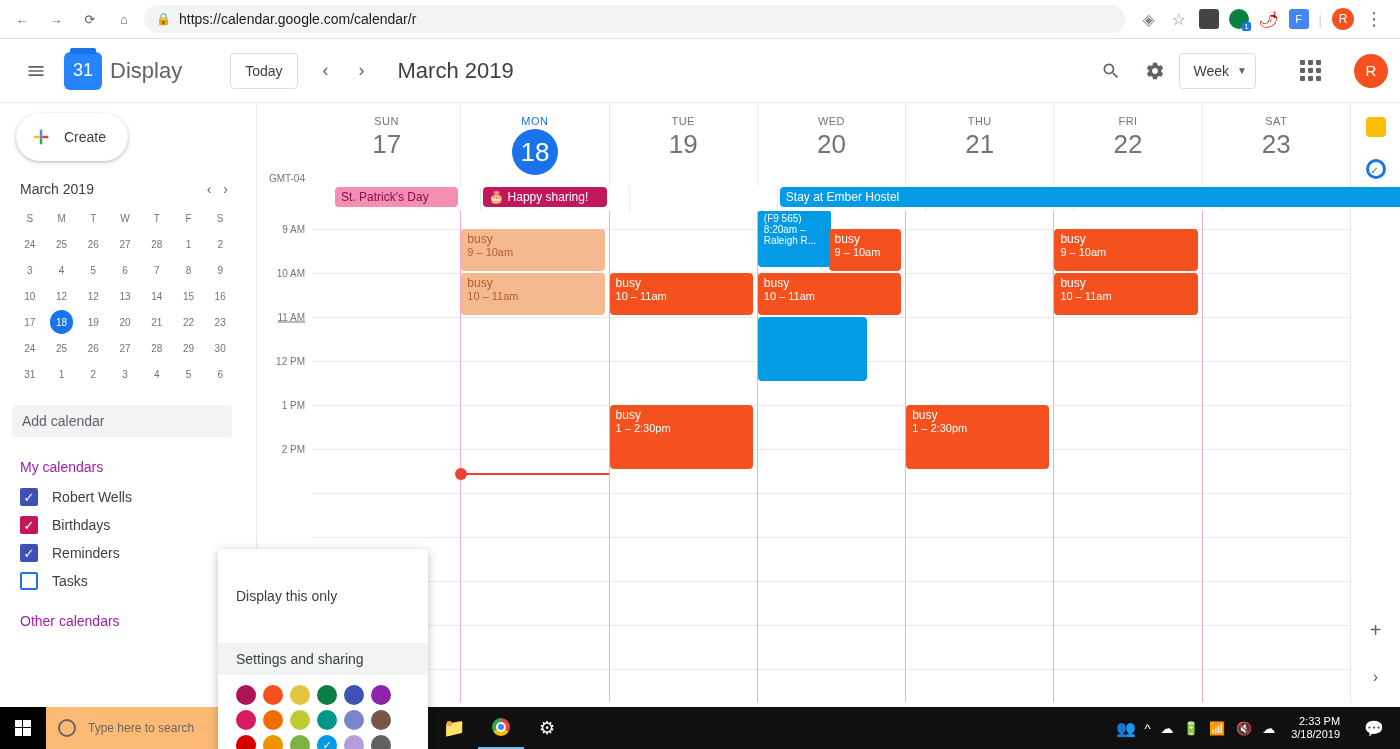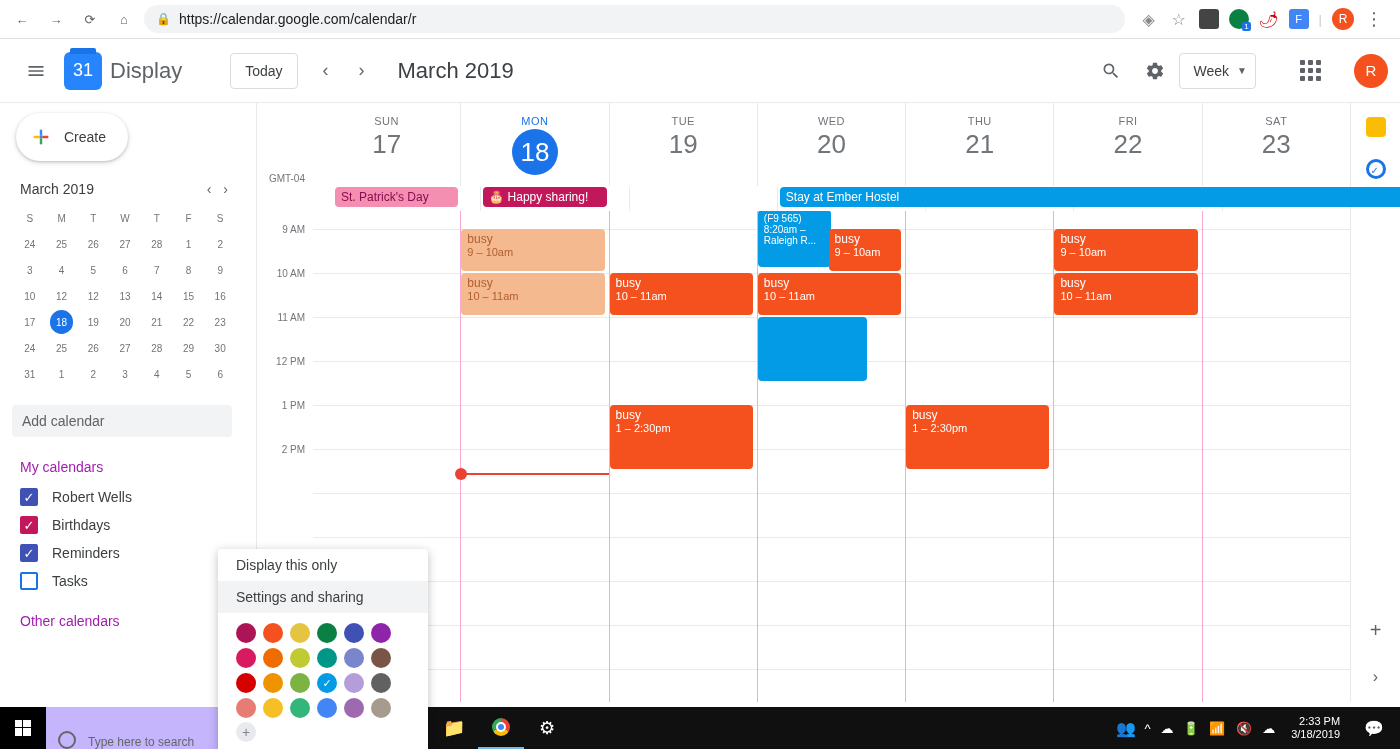--- a/index.html
+++ b/index.html
@@ -51,21 +51,21 @@
 .cal-section-title { font-size: 14px; color: #a21caf; font-weight: 500; padding: 8px 8px 8px 8px; }
 .cal-item { display: flex; align-items: center; gap: 14px; padding: 5px 8px; font-size: 14px; color: #3c4043; cursor: pointer; }
 .chk { width: 18px; height: 18px; border-radius: 2px; display: flex; align-items: center; justify-content: center; color: #fff; font-size: 13px; }
 .chk.blue { background: #3f51b5; }
 .chk.crimson { background: #c2185b; }
 .chk.blue2 { background: #3f51b5; }
 .chk.empty { background: #fff; border: 2px solid #1a73e8; }
 
 
 .popup { position: absolute; left: 218px; top: 446px; width: 210px; background: #fff; box-shadow: 0 2px 10px rgba(0,0,0,0.25); border-radius: 4px; z-index: 50; padding-bottom: 12px; }
-.popup-item { padding: 8px 18px; font-size: 14px; color: #3c4043; cursor: pointer; }
+.popup-item { padding: 8px 18px; font-size: 14px; color: #3c4043; cursor: pointer; margin-top: 31px; }
 .popup-item.hov { background: #f1f3f4; }
 .color-grid { display: grid; grid-template-columns: repeat(6, 22px); gap: 5px; padding: 10px 18px 4px; }
 .color-dot { width: 20px; height: 20px; border-radius: 50%; cursor: pointer; display: flex; align-items: center; justify-content: center; color: #fff; font-size: 11px; }
 .add-color { width: 20px; height: 20px; border-radius: 50%; background: #e8eaed; color: #80868b; display: flex; align-items: center; justify-content: center; font-size: 14px; cursor: pointer; margin-left: 18px; }
 
 
 .cal-area { flex: 1; display: flex; flex-direction: column; border-left: 1px solid #e8eaed; position: relative; }
 .day-header { display: flex; height: 84px; border-bottom: 1px solid transparent; }
 .tz-col { width: 56px; font-size: 10px; color: #70757a; text-align: right; padding: 70px 8px 0 0; }
 .day-col-h { flex: 1; text-align: center; padding-top: 12px; border-left: 1px solid #e8eaed; }
@@ -109,21 +109,21 @@
 .right-rail { width: 50px; border-left: 1px solid #e8eaed; display: flex; flex-direction: column; align-items: center; padding-top: 14px; gap: 22px; position: relative; }
 .rail-icon { width: 20px; height: 20px; border-radius: 4px; cursor: pointer; }
 .rail-keep { background: #fbbc04; }
 .rail-tasks { background: #1a73e8; border-radius: 50%; }
 .rail-plus { margin-top: auto; margin-bottom: 60px; font-size: 20px; color: #5f6368; cursor: pointer; }
 .rail-chevron { position: absolute; bottom: 16px; font-size: 16px; color: #5f6368; }
 
 
 .taskbar { position: absolute; bottom: 0; left: 0; right: 0; height: 42px; background: #101010; display: flex; align-items: center; color: #fff; font-size: 12px; }
 .win-btn { width: 46px; height: 42px; display: flex; align-items: center; justify-content: center; background: #000; }
-.search-box { display: flex; align-items: flex-end; background: #c4b5fd; color: #666; height: 42px; width: 340px; padding: 0 12px; gap: 12px; }
+.search-box { display: flex; align-items: center; background: #fdba74; color: #666; height: 42px; width: 340px; padding: 0 12px; gap: 12px; }
 .cortana { width: 18px; height: 18px; border: 2px solid #666; border-radius: 50%; }
 .mic { margin-left: auto; color: #333; }
 .tb-icon { width: 46px; height: 42px; display: flex; align-items: center; justify-content: center; font-size: 18px; }
 .tb-right { margin-left: auto; display: flex; align-items: center; gap: 8px; padding-right: 8px; font-size: 11px; color: #fff; }
 .tb-clock { text-align: right; line-height: 1.2; padding: 0 8px; }
 .tray { display: flex; align-items: center; gap: 10px; font-size: 13px; }
 </style>
 </head>
 <body>
 
@@ -382,21 +382,21 @@
         </div>
       <div class="allday-col"></div>
       <div class="allday-col"></div>
       <div class="allday-col"></div>
     </div>
     <div class="grid-scroll">
       <div class="grid-inner">
         <div class="time-col" id="time-col">
             <div class="time-lbl" style="top: 17.6px;">9 AM</div>
             <div class="time-lbl" style="top: 61.6px;">10 AM</div>
-            <div class="time-lbl" style="top: 105.6px;">11 AM</div>
+            <div class="time-lbl" style="top: 105.6px; text-decoration: underline;">11 AM</div>
             <div class="time-lbl" style="top: 149.6px;">12 PM</div>
             <div class="time-lbl" style="top: 193.6px;">1 PM</div>
             <div class="time-lbl" style="top: 237.6px;">2 PM</div>
           </div>
         <div class="day-cols" id="day-cols">
             <div class="hr-line" style="top: 17.6px;"></div>
             <div class="hr-line" style="top: 61.6px;"></div>
             <div class="hr-line" style="top: 105.6px;"></div>
             <div class="hr-line" style="top: 149.6px;"></div>
             <div class="hr-line" style="top: 193.6px;"></div>

